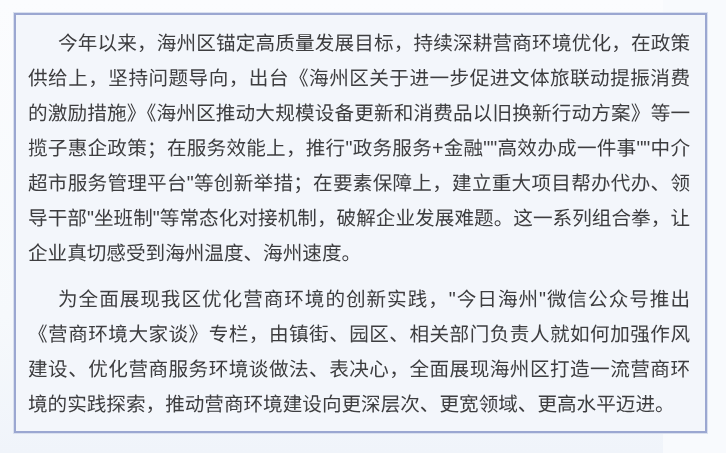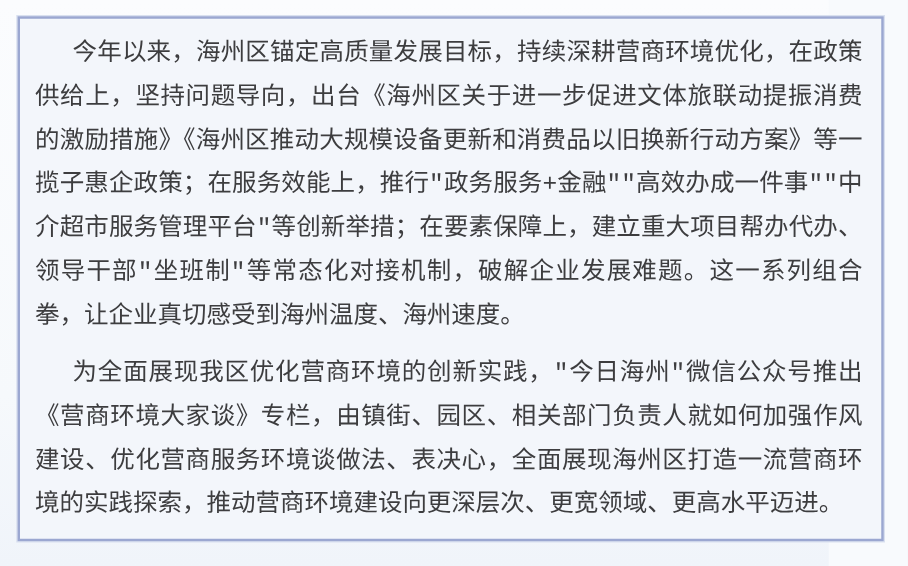--- a/index.html
+++ b/index.html
@@ -11,21 +11,20 @@
     height: 453px;
     background: #f8fafd;
     font-family: "Liberation Sans", sans-serif;
     overflow: hidden;
   }
   .page {
     position: relative;
     width: 663px;
     height: 453px;
     background: linear-gradient(180deg, #fbfcfe 0%, #f6f9fc 70%, #f0f4fa 100%);
-    font-family: Liberation Mono, monospace;
   }
   .article-card {
     position: absolute;
     left: 14px;
     top: 13px;
     width: 693px;
     height: 420px;
     box-sizing: border-box;
     background: #f3f6fb;
     border: 2px solid #9ba7d1;

